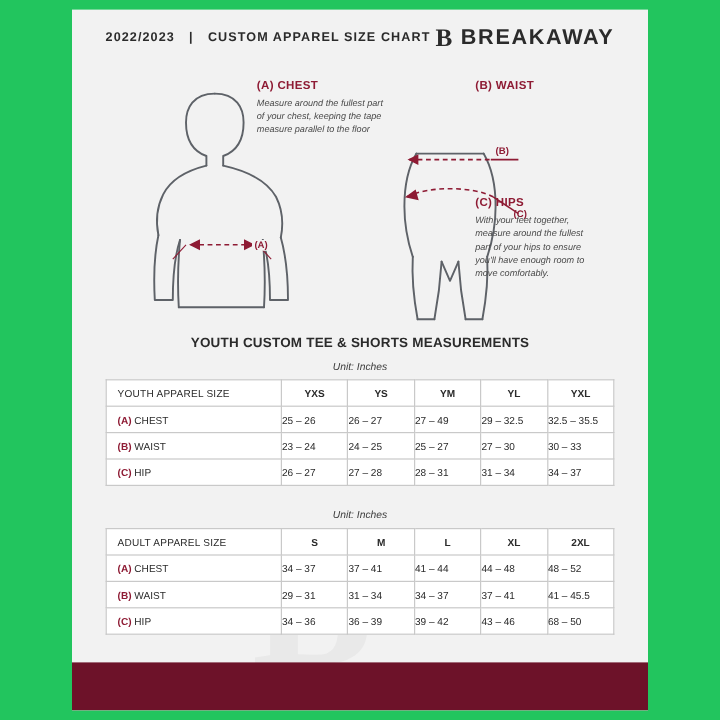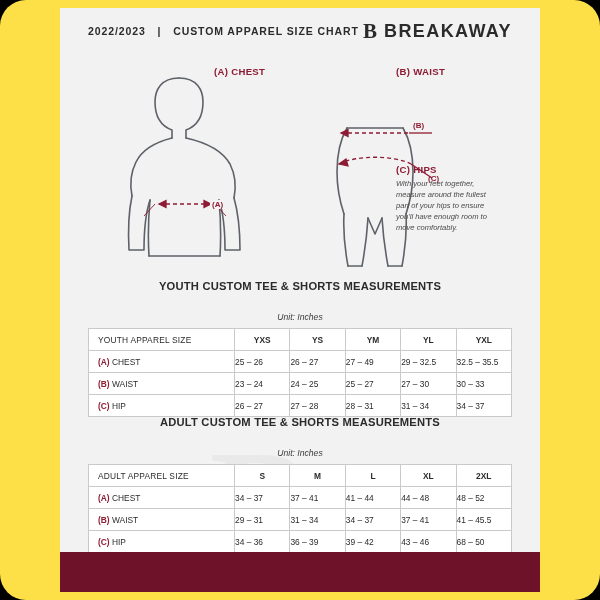--- a/index.html
+++ b/index.html
@@ -10,22 +10,21 @@
   body {
     width: 600px;
     height: 600px;
     font-family: "Liberation Sans", sans-serif;
     overflow: hidden;
   }
   #page {
     position: relative;
     width: 600px;
     height: 600px;
-    background: #fde047;
-    border-radius: 26px;
+    background: #22c55e;
   }
   .sheet {
     position: absolute;
     left: 60px;
     top: 8px;
     width: 480px;
     height: 584px;
     background: #f2f2f2;
     overflow: hidden;
   }
@@ -136,21 +135,21 @@
     font-size: 11.2px;
     font-weight: bold;
     color: #2b2b2b;
     letter-spacing: 0.2px;
   }
   .sec-sub {
     text-align: center;
     font-size: 8.6px;
     font-style: italic;
     color: #3d3d3d;
-    margin-top: 20px;
+    margin-top: 8px;
     margin-bottom: 6px;
   }
   table {
     border-collapse: collapse;
     width: 424px;
     background: #ffffff;
     table-layout: fixed;
   }
   table td, table th {
     border: 1px solid #c9c9c9;
@@ -262,20 +261,21 @@
 
       <div style="position:absolute;left:150px;top:146px;font-size:8px;font-weight:bold;color:#8e1b34;background:#f2f2f2;padding:0 2px;">(A)</div>
       <div style="position:absolute;left:353px;top:67px;font-size:8px;font-weight:bold;color:#8e1b34;">(B)</div>
       <div style="position:absolute;left:368px;top:120px;font-size:8px;font-weight:bold;color:#8e1b34;">(C)</div>
 
       <div class="callout" id="callout-chest">
         <div class="ttl">
           <span class="lbl">(A)</span>
           <span>CHEST</span>
         </div>
+        <div class="body">Measure around the fullest part of your chest, keeping the tape measure parallel to the floor</div>
       </div>
 
       <div class="callout" id="callout-waist">
         <div class="ttl">
           <span class="lbl">(B)</span>
           <span>WAIST</span>
         </div>
       </div>
 
       <div class="callout" id="callout-hips">
@@ -333,21 +333,20 @@
             <td>27 – 28</td>
             <td>28 – 31</td>
             <td>31 – 34</td>
             <td>34 – 37</td>
           </tr>
         </tbody>
       </table>
     </div>
 
     <div class="section" id="adult-section">
-      <div class="sec-title">ADULT CUSTOM TEE &amp; SHORTS MEASUREMENTS</div>
       <div class="sec-sub">Unit: Inches</div>
       <table>
         <thead>
           <tr>
             <th class="rowhead">ADULT APPAREL SIZE</th>
             <th class="colhead">S</th>
             <th class="colhead">M</th>
             <th class="colhead">L</th>
             <th class="colhead">XL</th>
             <th class="colhead">2XL</th>

